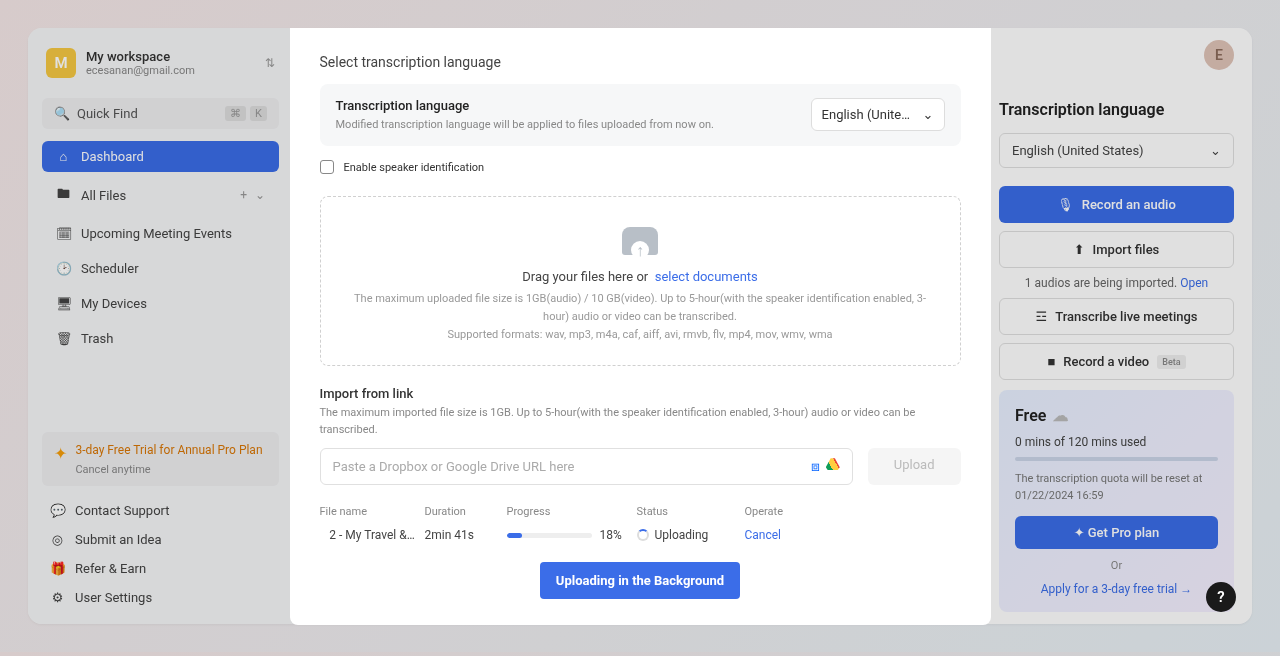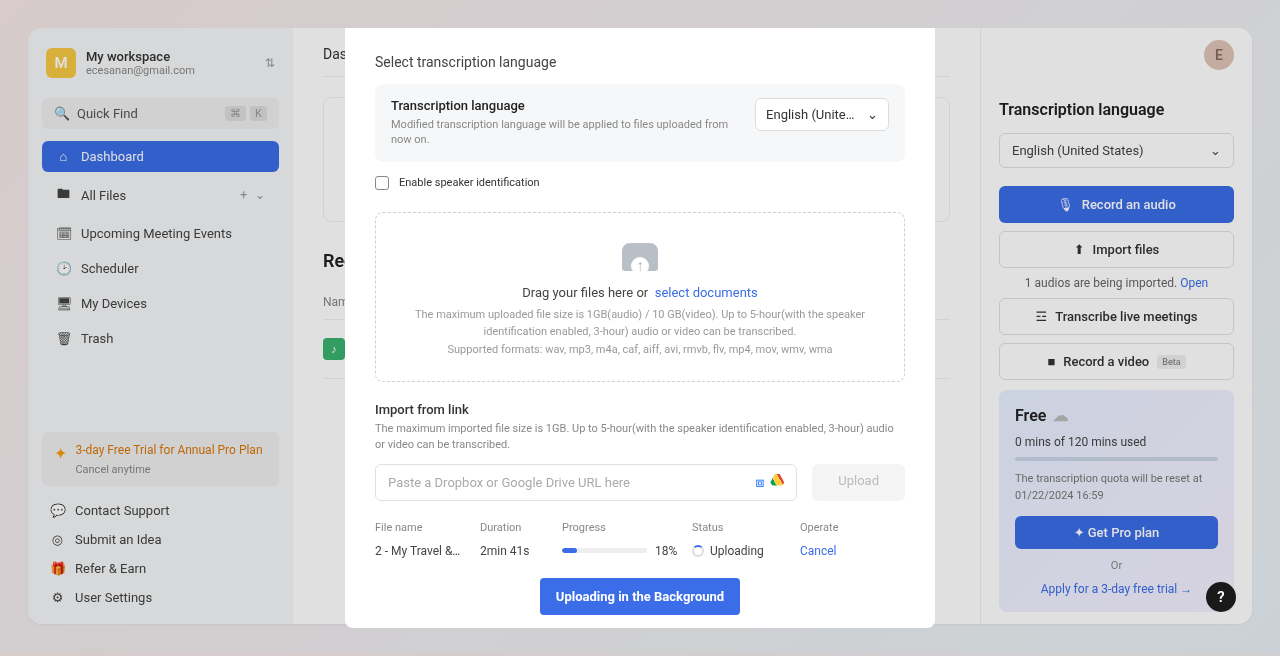--- a/index.html
+++ b/index.html
@@ -46,21 +46,21 @@
 .import-status .link { color: #3b6de8; cursor: pointer; }
 .plan-card { background: linear-gradient(135deg, #e8f0ff 0%, #f5f0ff 100%); border-radius: 8px; padding: 16px; margin-top: 10px; }
 .plan-title { font-size: 16px; font-weight: 600; color: #222; margin-bottom: 10px; display: flex; align-items: center; gap: 6px; }
 .plan-usage { font-size: 12px; color: #444; margin-bottom: 8px; }
 .plan-bar { width: 100%; height: 4px; background: #cbd5e9; border-radius: 2px; margin-bottom: 10px; }
 .plan-reset { font-size: 11px; color: #777; line-height: 1.5; margin-bottom: 12px; }
 .btn-pro { background: #3b6de8; color: #fff; padding: 9px; border-radius: 6px; text-align: center; font-size: 13px; font-weight: 500; cursor: pointer; }
 .plan-or { text-align: center; font-size: 11px; color: #888; margin: 10px 0; }
 .plan-trial-link { text-align: center; font-size: 12px; color: #3b6de8; cursor: pointer; }
 .modal-overlay { position: fixed; inset: 0; background: rgba(0,0,0,0.12); display: flex; align-items: flex-start; justify-content: center; padding-top: 28px; }
-.modal { background: #fff; width: 590px; border-radius: 0 0 8px 8px; padding: 26px 30px; max-height: 600px; overflow-y: auto; }
+.modal { background: #fff; width: 701px; border-radius: 0 0 8px 8px; padding: 26px 30px; max-height: 600px; overflow-y: auto; }
 .modal-title { font-size: 14px; color: #444; margin-bottom: 14px; }
 .lang-row { background: #f6f7f8; border-radius: 8px; padding: 14px 16px; display: flex; align-items: flex-start; gap: 18px; margin-bottom: 14px; }
 .lang-info { flex: 1; }
 .lang-label { font-size: 13px; font-weight: 500; color: #222; margin-bottom: 4px; }
 .lang-sub { font-size: 11px; color: #888; line-height: 1.4; }
 .lang-select { background: #fff; border: 1px solid #ddd; border-radius: 6px; padding: 8px 10px; display: flex; align-items: center; gap: 6px; font-size: 13px; color: #333; min-width: 130px; cursor: pointer; }
 .checkbox-row { display: flex; align-items: center; gap: 10px; font-size: 11px; color: #333; margin-bottom: 22px; }
 .checkbox { width: 14px; height: 14px; border: 1.5px solid #888; border-radius: 3px; }
 .dropzone { border: 1px dashed #d0d0d0; border-radius: 8px; padding: 30px 20px 22px; text-align: center; margin-bottom: 20px; }
 .upload-icon { width: 36px; height: 28px; background: #b8bfc7; margin: 0 auto 14px; border-radius: 8px 8px 3px 3px; position: relative; }
@@ -84,21 +84,21 @@
 .col-dur { flex: 0 0 82px; }
 .col-prog { flex: 0 0 130px; display: flex; align-items: center; gap: 8px; }
 .col-status { flex: 0 0 108px; display: flex; align-items: center; gap: 6px; }
 .col-op { flex: 1; }
 .prog-bar { width: 85px; height: 5px; background: #eee; border-radius: 3px; overflow: hidden; }
 .prog-fill { height: 100%; background: #3b6de8; width: 18%; border-radius: 3px; }
 .spinner { width: 12px; height: 12px; border: 2px solid #ddd; border-top-color: #3b6de8; border-radius: 50%; }
 .cancel-link { color: #3b6de8; cursor: pointer; }
 .bg-upload-btn { background: #3b6de8; color: #fff; padding: 11px 16px; border-radius: 4px; font-size: 13px; font-weight: 700; display: block; margin: 0 auto; width: fit-content; cursor: pointer; }
 .help-fab { position: fixed; right: 44px; bottom: 44px; width: 30px; height: 30px; background: #1a1a1a; color: #fff; border-radius: 50%; display: flex; align-items: center; justify-content: center; font-size: 15px; font-weight: 600; cursor: pointer; }
-.ellipsis { white-space: nowrap; overflow: hidden; text-overflow: ellipsis; }
+.ellipsis { white-space: nowrap; overflow: hidden; text-overflow: ellipsis; text-align: center; }
 </style>
 </head>
 <body>
 
 <div class="app-window">
   <div class="sidebar">
     <div class="workspace-header">
       <div class="avatar-square">M</div>
       <div class="workspace-info">
         <div class="workspace-name">My workspace</div>

